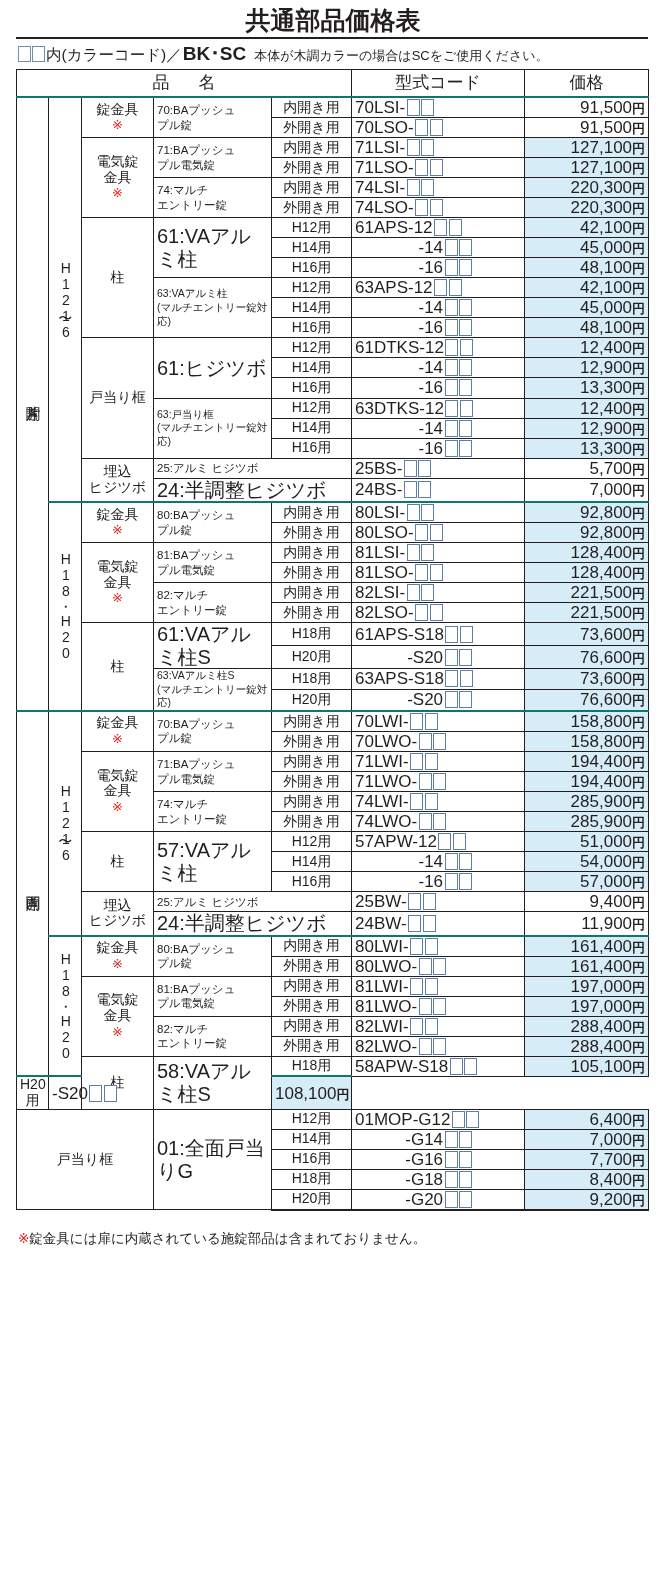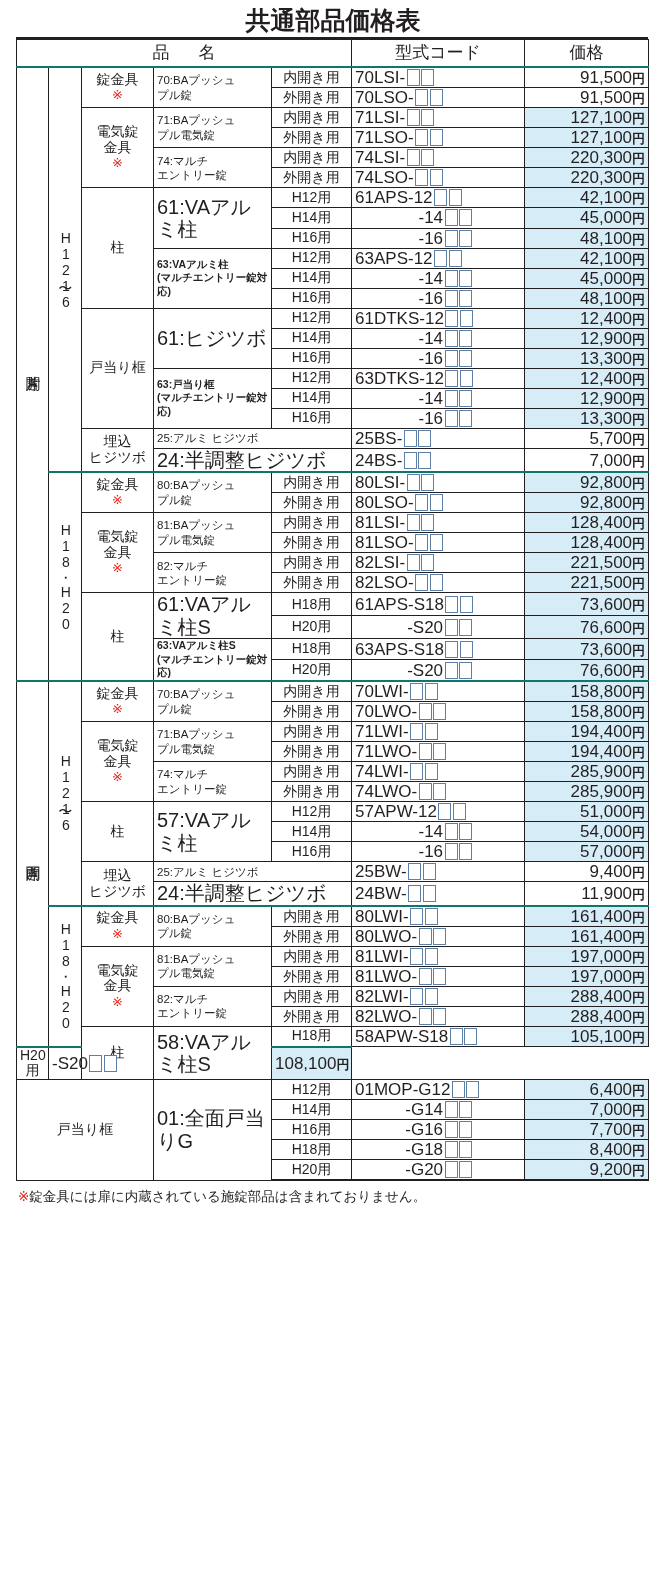--- a/index.html
+++ b/index.html
@@ -55,21 +55,21 @@
   td.vert{
     writing-mode:vertical-rl; text-orientation:upright;
     text-align:center; font-size:15px; letter-spacing:1px;
     padding:4px 0; white-space:nowrap;
   }
   td.vert.small{font-size:14px;letter-spacing:0px;}
   td.cat{text-align:center;font-size:14px;line-height:1.15;}
   td.cat .mk{color:#e2231a;font-size:13px;display:block;line-height:1.25;}
   td.prod{text-align:left;font-size:20px;line-height:1.2;padding-left:5px;}
   td.prod.sm{font-size:11.5px;line-height:1.25;}
-  td.prod.tiny{font-size:10.5px;line-height:1.3;font-weight:bold;}
+  td.prod.tiny{font-size:10.5px;line-height:1.3;}
   td.spec{text-align:center;font-size:14px;}
   td.code{
     font-weight:bold;font-size:17px;text-align:left;padding-left:7px;
     letter-spacing:0px;white-space:nowrap;
   }
   td.code.r{text-align:right;padding-right:52px;}
   td.price{
     text-align:right;font-weight:bold;font-size:17px;padding-right:6px;white-space:nowrap;
   }
   td.price .yen{font-size:13px;font-weight:bold;}
@@ -78,32 +78,38 @@
   tr.lastrow > td{border-bottom:2.5px solid #231f20;}
 
   .sqbox{
     display:inline-block;width:11px;height:15px;
     border:1.4px solid #5b7fa6;background:#fff;
     margin-left:1.5px;vertical-align:-3px;
   }
   .sqbox.hdr{width:11px;height:14px;border-color:#6d8fb4;vertical-align:-2px;margin:0 1px 0 0;}
 
   .footnote{
-    padding:7px 0 0 2px;font-size:13.5px;color:#231f20;
+    padding:7px 0 0 2px;font-size:13.5px;color:#231f20;margin-top:12px;
   }
   .footnote .mk{color:#e2231a;}
 </style>
 </head>
 <body>
 
 <div class="page">
 
   <div class="title">共通部品価格表</div>
   <div class="subrule"></div>
 
+  <div class="subline">
+    <span class="sq"><span class="sqbox hdr"></span><span class="sqbox hdr"></span></span>
+    <span>内(カラーコード)／</span>
+    <span class="bk">BK･SC</span>
+    <span class="note">本体が木調カラーの場合はSCをご使用ください。</span>
+  </div>
 
   <table class="pt">
     <colgroup>
         <col class="c1">
         <col class="c2">
         <col class="c3">
         <col class="c4">
         <col class="c5">
         <col class="c6">
         <col class="c7">

